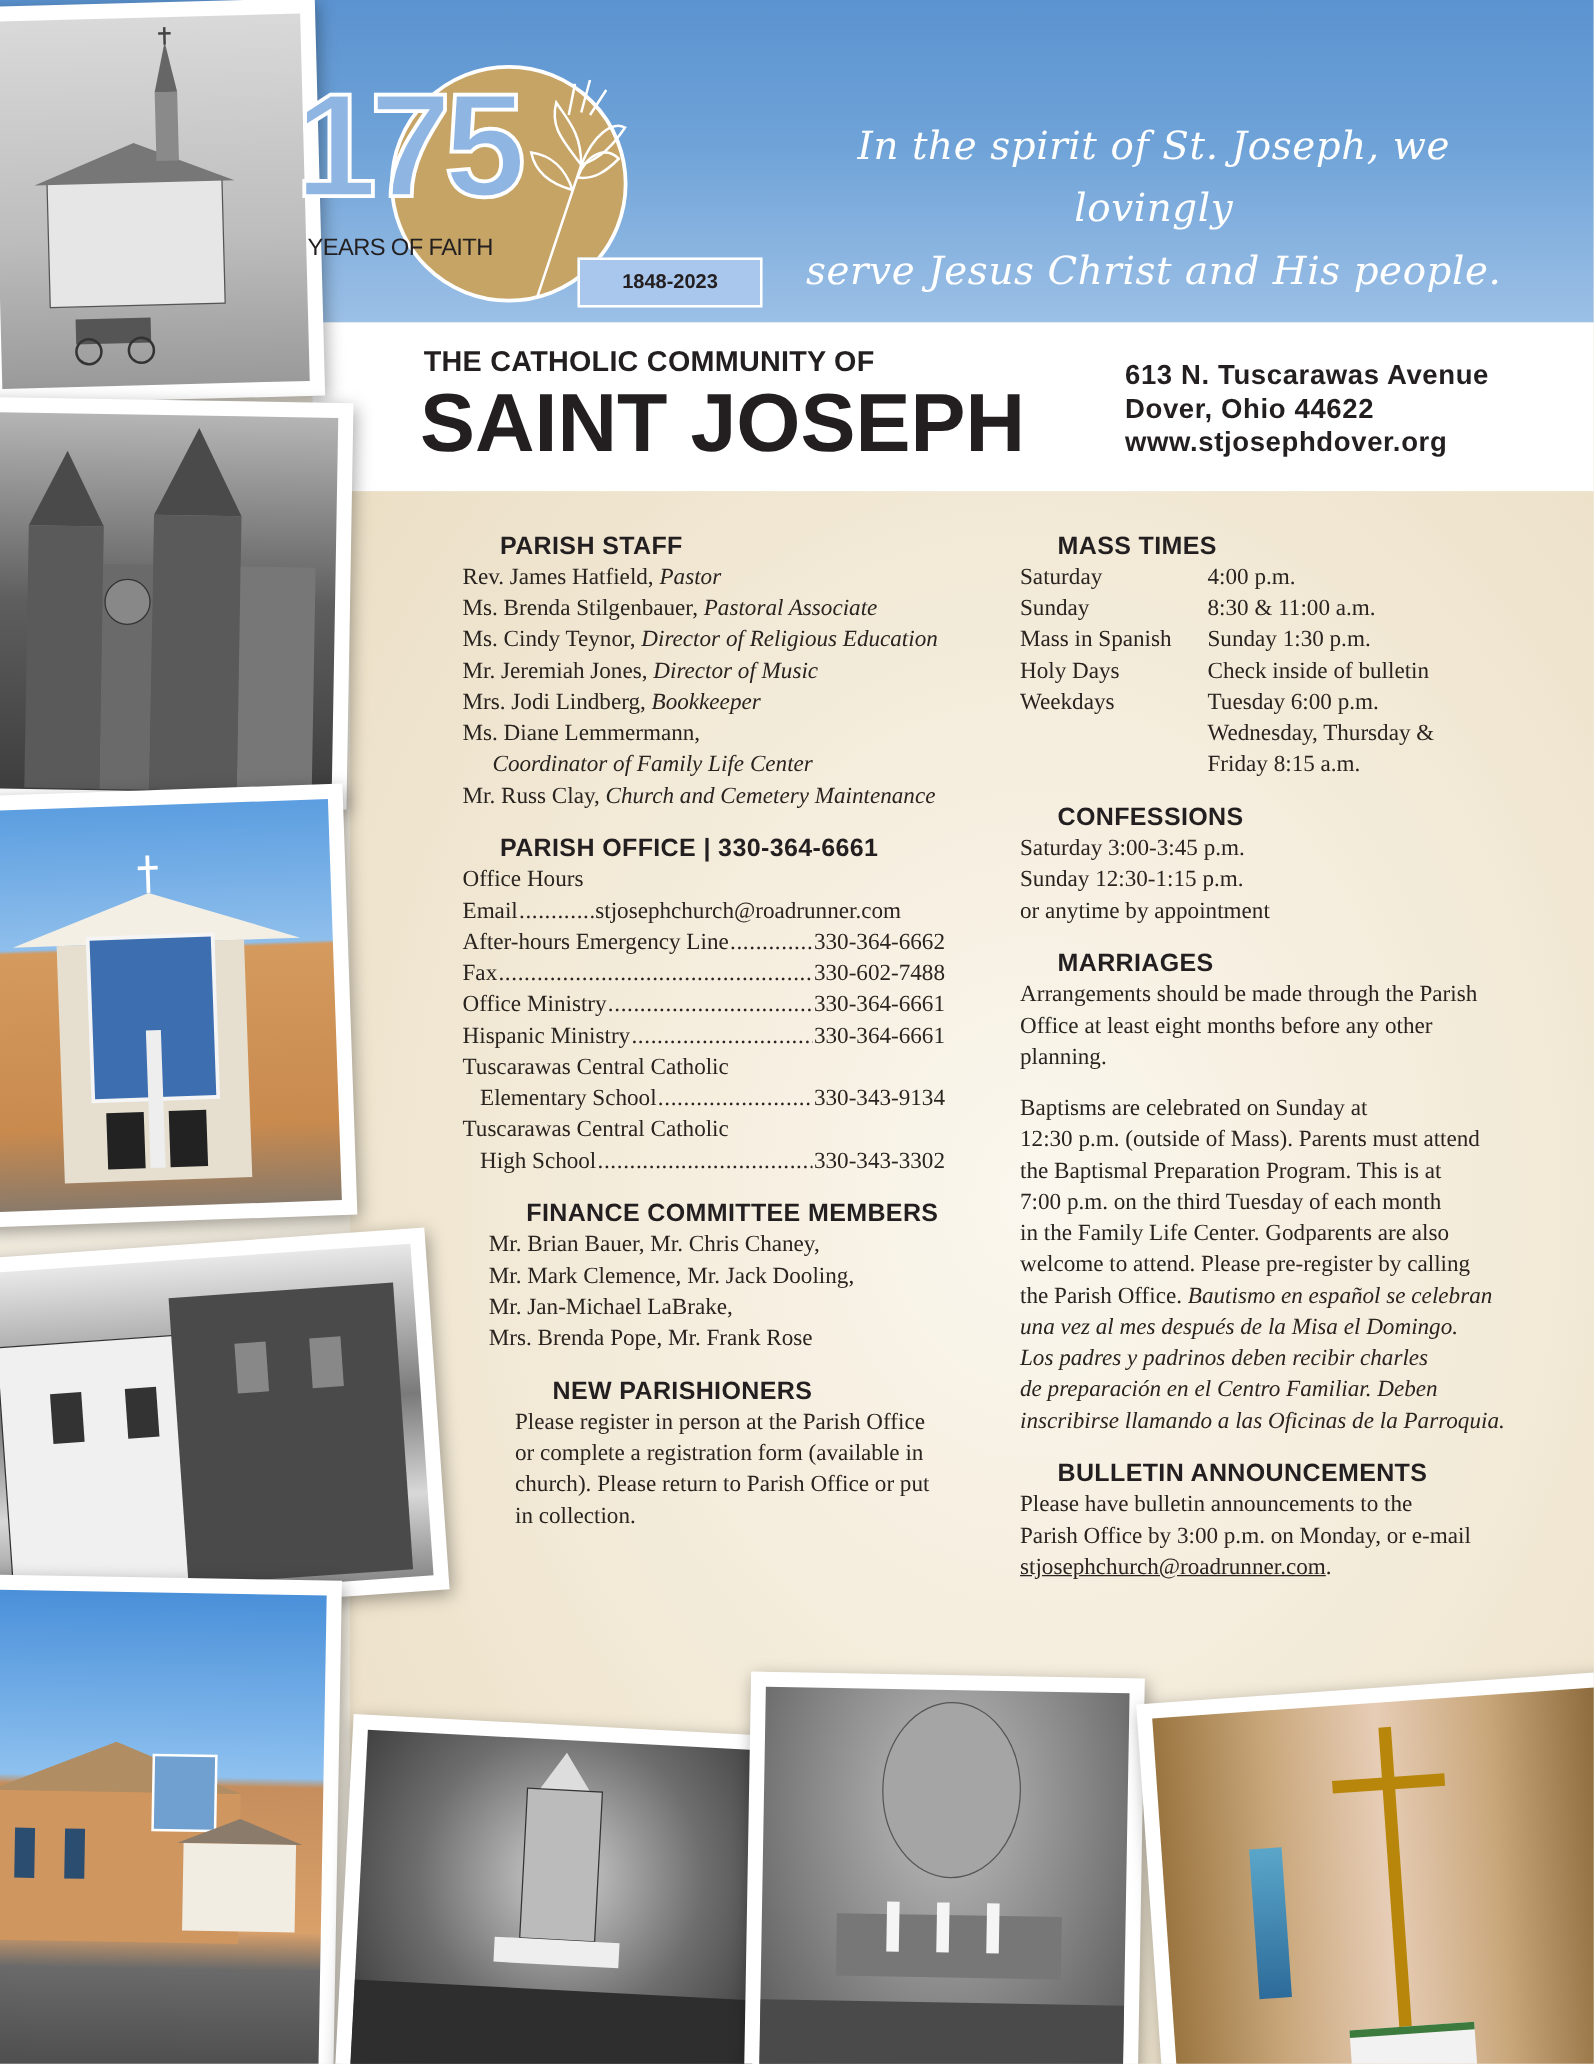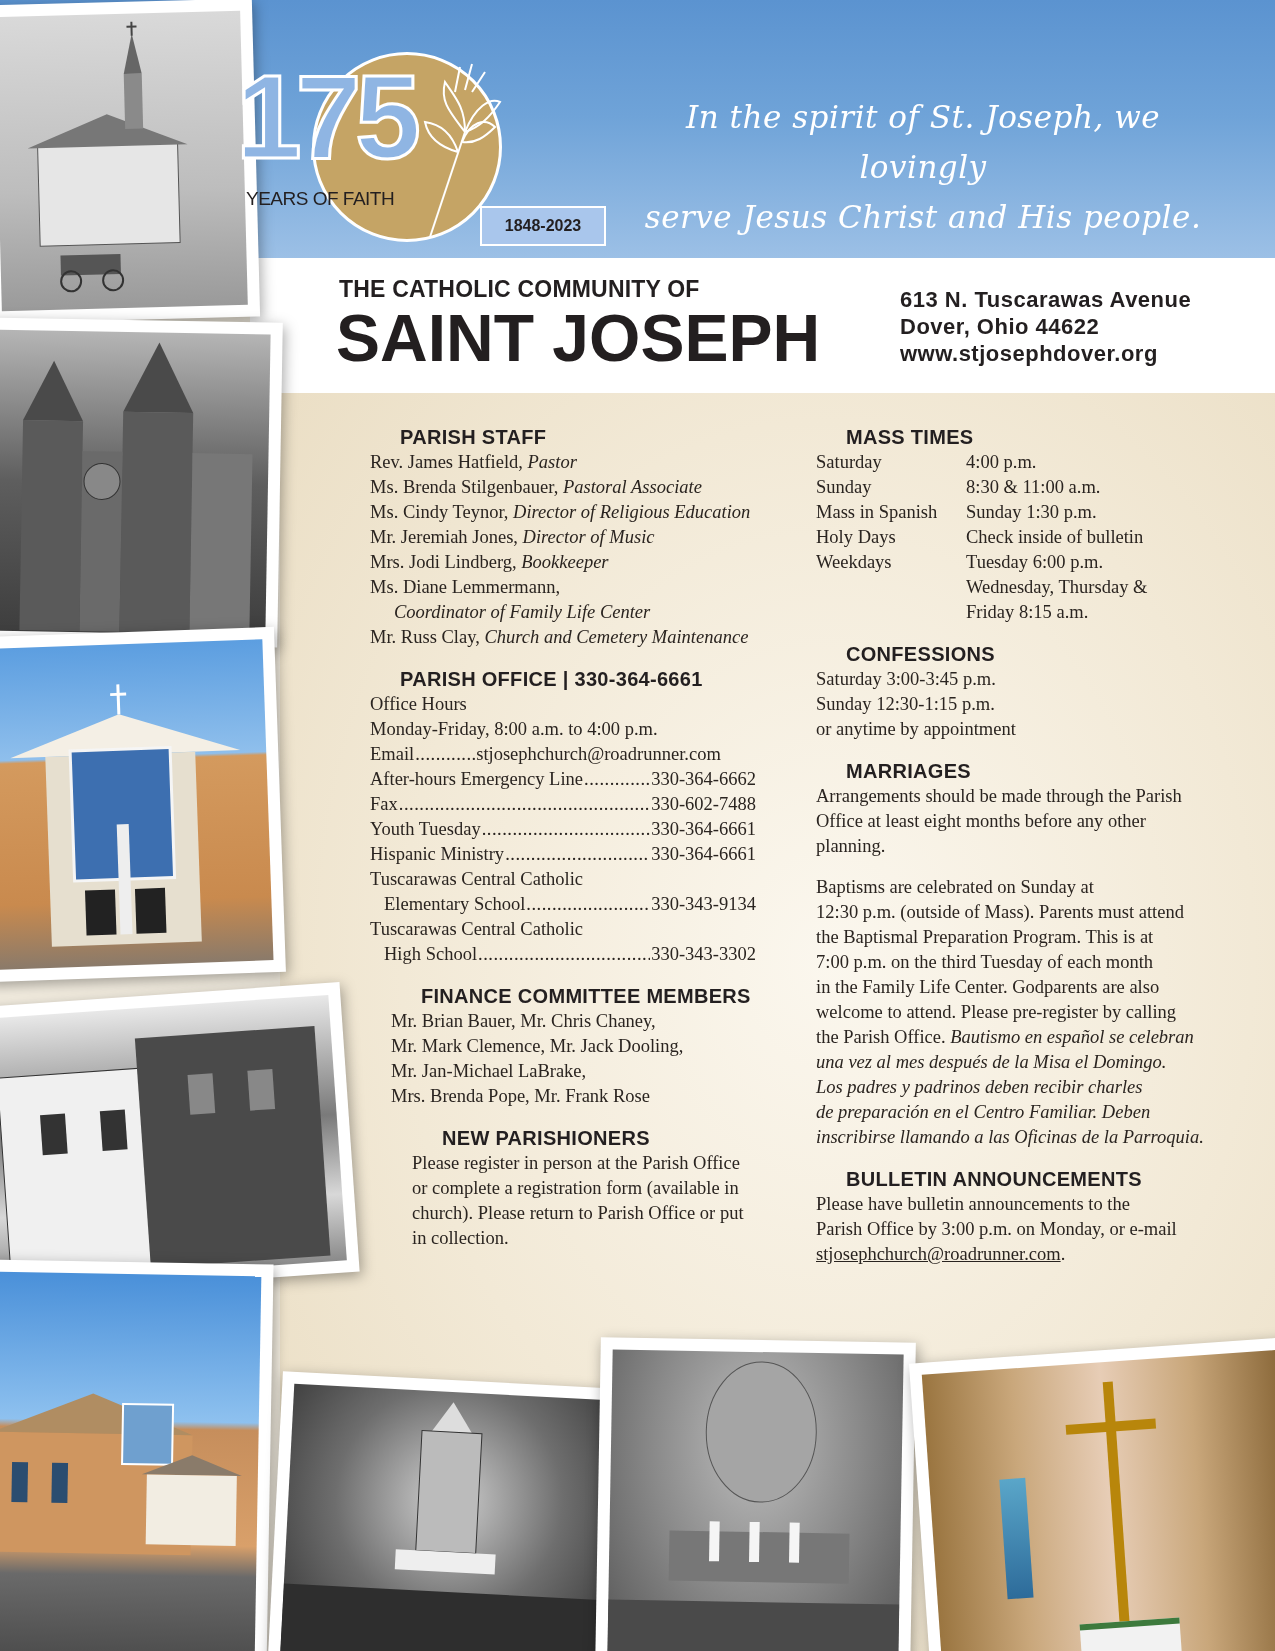--- a/index.html
+++ b/index.html
@@ -51,21 +51,21 @@
     font-family: "Liberation Sans", sans-serif; font-weight: bold;
     font-size: 118px; letter-spacing: -6px; line-height: 1;
     color: #8fb5e3; -webkit-text-stroke: 3px #ffffff;
   }
   .years-of-faith {
     position: absolute; left: 246px; top: 188px;
     font-family: "Liberation Sans", sans-serif; font-size: 19px; font-weight: normal;
     color: #231f20; letter-spacing: -0.5px;
   }
   .date-box {
-    position: absolute; left: 480px; top: 206px; width: 126px; height: 40px;
+    position: absolute; left: 462px; top: 206px; width: 148px; height: 40px;
     background: #a9c6ec; border: 2px solid #fff;
     font-family: "Liberation Sans", sans-serif; font-size: 16px; font-weight: bold;
     color: #231f20; text-align: center; line-height: 36px;
   }
   .lily { position: absolute; left: 410px; top: 62px; }
 
   .motto {
     position: absolute; right: 52px; top: 92px; width: 600px; text-align: center;
     font-family: "DejaVu Serif", serif; font-style: italic;
     font-size: 31px; line-height: 50px; color: #ffffff; letter-spacing: 0.5px;
@@ -262,38 +262,37 @@
     <div><span>Mr. Jeremiah Jones,</span> <span class="it">Director of Music</span></div>
     <div><span>Mrs. Jodi Lindberg,</span> <span class="it">Bookkeeper</span></div>
     <div><span>Ms. Diane Lemmermann,</span></div>
     <div class="it indent">Coordinator of Family Life Center</div>
     <div style="white-space:nowrap;"><span>Mr. Russ Clay,</span> <span class="it">Church and Cemetery Maintenance</span></div>
   </div>
 
   <div class="section" style="width:386px;">
     <div class="h">PARISH OFFICE | 330-364-6661</div>
     <div>Office Hours</div>
-    <div>Monday-Friday, 8:00 a.m. to 4:00 p.m.</div>
     <div class="leader-row">
       <span class="lbl">Email</span>
         <span class="dots" style="flex:0 0 60px;"></span>
         <span class="val">stjosephchurch@roadrunner.com</span>
     </div>
     <div class="leader-row">
       <span class="lbl">After-hours Emergency Line</span>
         <span class="dots"></span>
         <span class="val">330-364-6662</span>
     </div>
     <div class="leader-row">
       <span class="lbl">Fax</span>
         <span class="dots"></span>
         <span class="val">330-602-7488</span>
     </div>
     <div class="leader-row">
-      <span class="lbl">Youth Tuesday</span>
+      <span class="lbl">Office Ministry</span>
         <span class="dots"></span>
         <span class="val">330-364-6661</span>
     </div>
     <div class="leader-row">
       <span class="lbl">Hispanic Ministry</span>
         <span class="dots"></span>
         <span class="val">330-364-6661</span>
     </div>
     <div>Tuscarawas Central Catholic</div>
     <div class="leader-row indent-sm">

